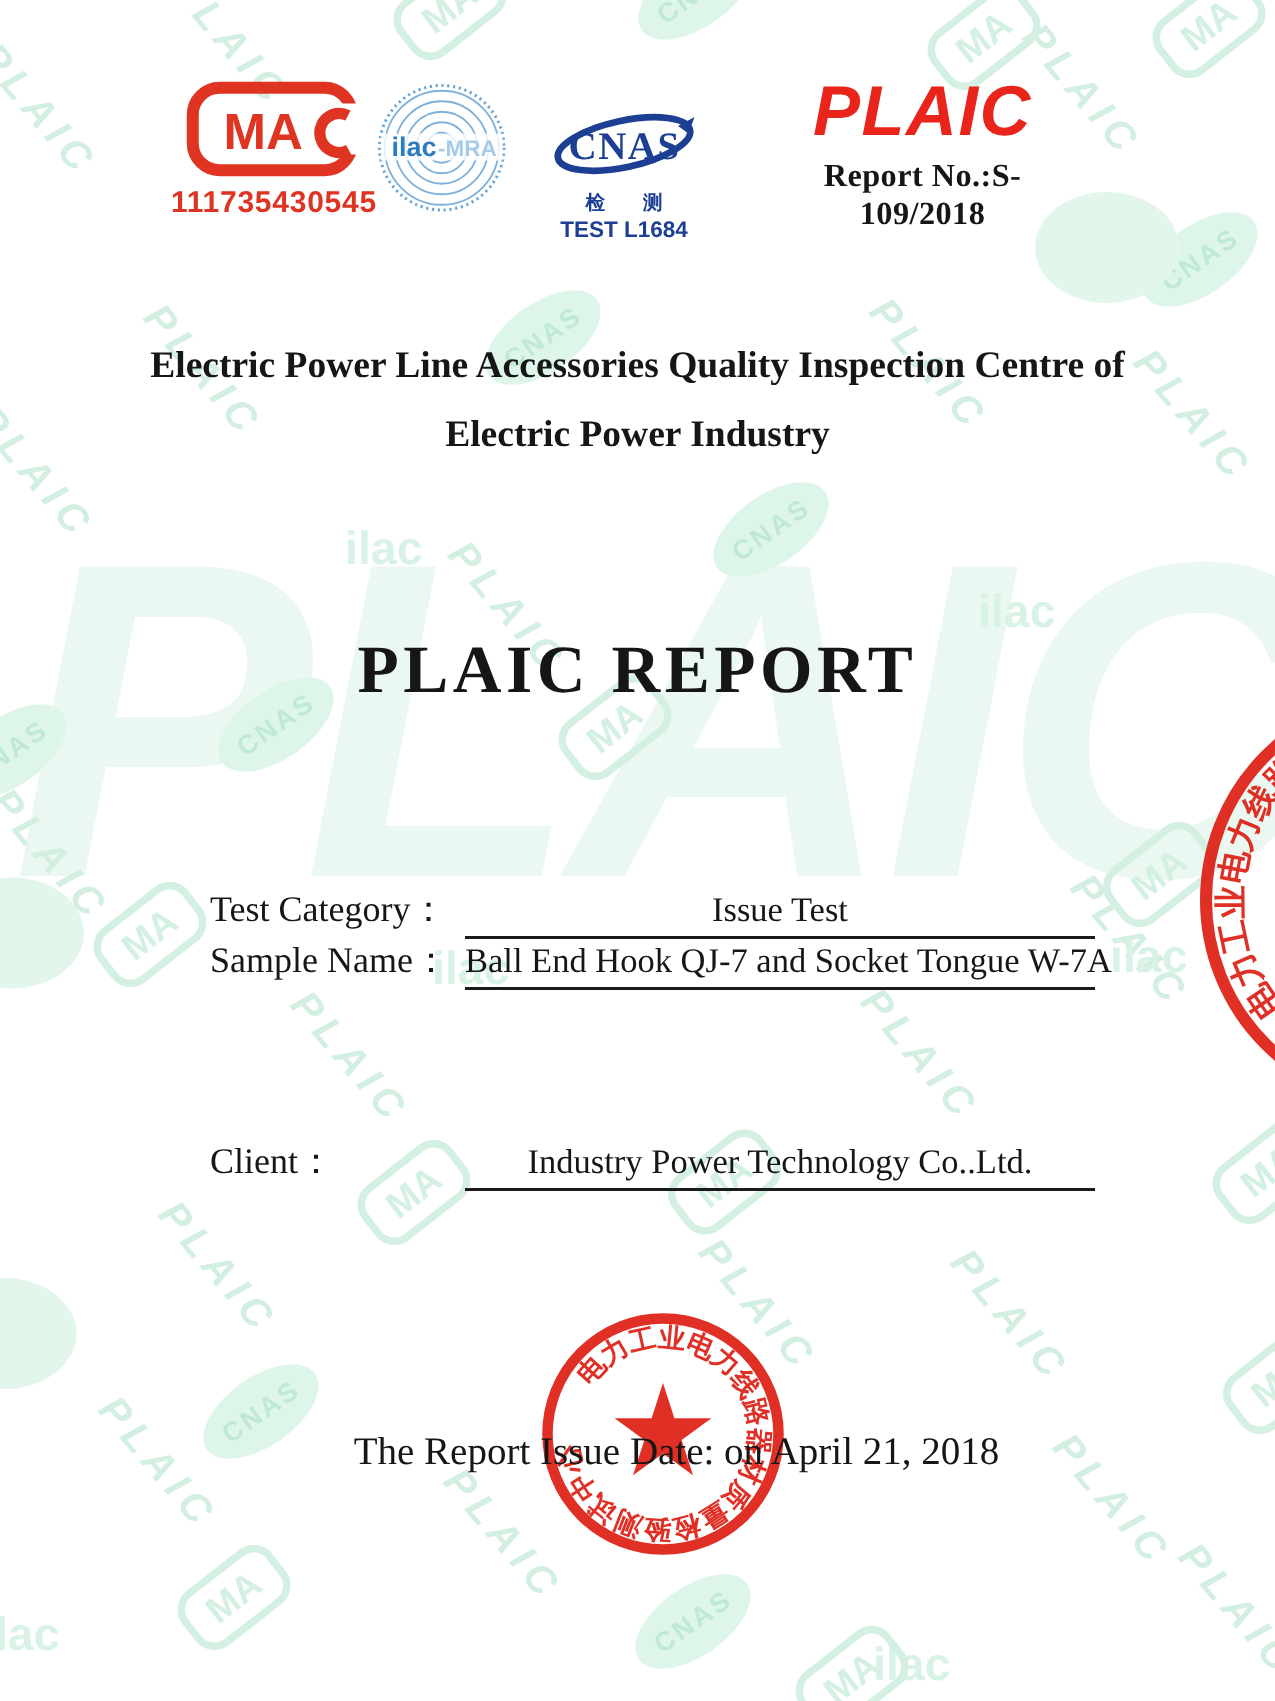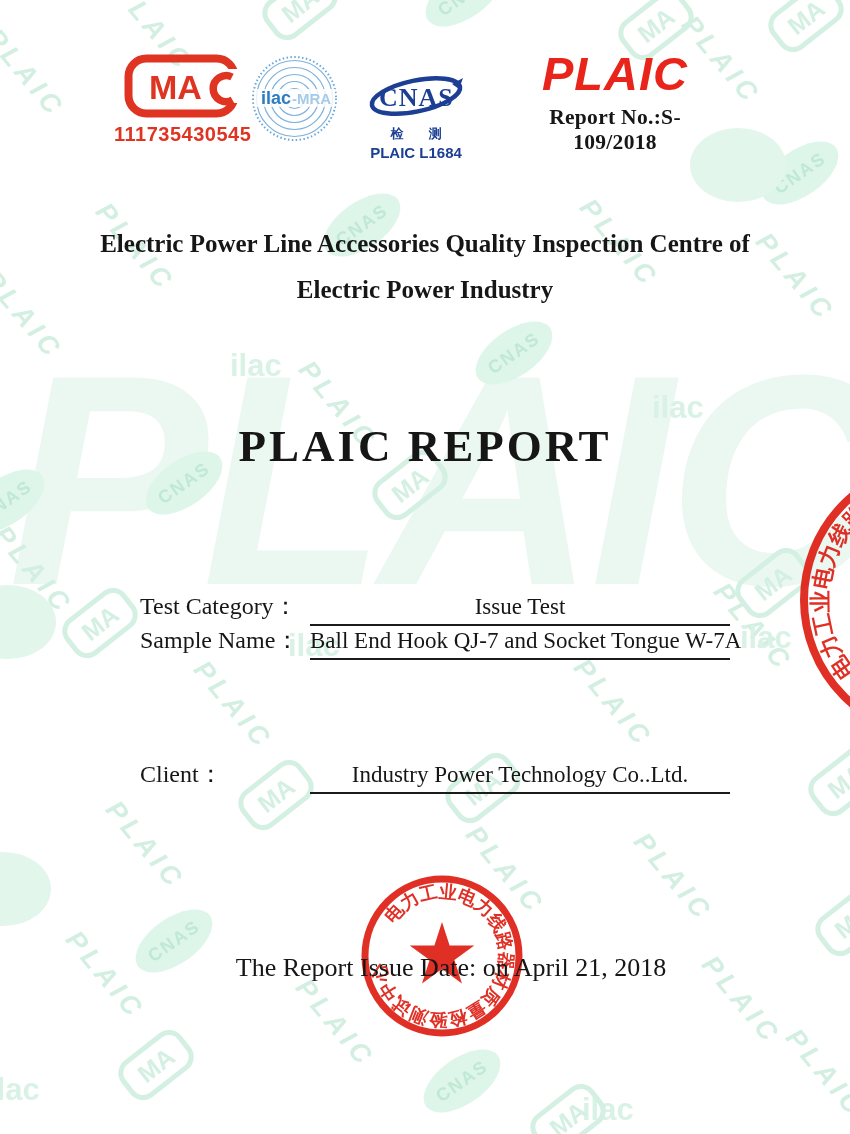--- a/index.html
+++ b/index.html
@@ -134,21 +134,21 @@
     </svg>
   </div>
 
   <div class="logo-block" id="cnas-block">
     <svg width="97" height="46" viewBox="0 0 97 46">
       <ellipse cx="48" cy="22" rx="45" ry="15.5" transform="rotate(-12 48 22)" fill="none" stroke="#1c3f94" stroke-width="4.5"></ellipse>
       <path d="M 84,10 l 11,-6 -4,11 z" fill="#1c3f94"></path>
       <text x="11" y="32" font-family="Liberation Serif, serif" font-weight="bold" font-size="26" letter-spacing="1" fill="#1c3f94">CNAS</text>
     </svg>
     <div class="cnas-cn">检 测</div>
-    <div class="cnas-code">PLAIC L1684</div>
+    <div class="cnas-code">TEST L1684</div>
   </div>
 
   <div class="logo-block" id="plaic-block">
     <div class="plaic-logo">PLAIC</div>
     <div class="report-no">Report No.:S-109/2018</div>
   </div>
 
   <div class="org-title">
     <div>Electric Power Line Accessories Quality Inspection Centre of</div>
     <div>Electric Power Industry</div>

